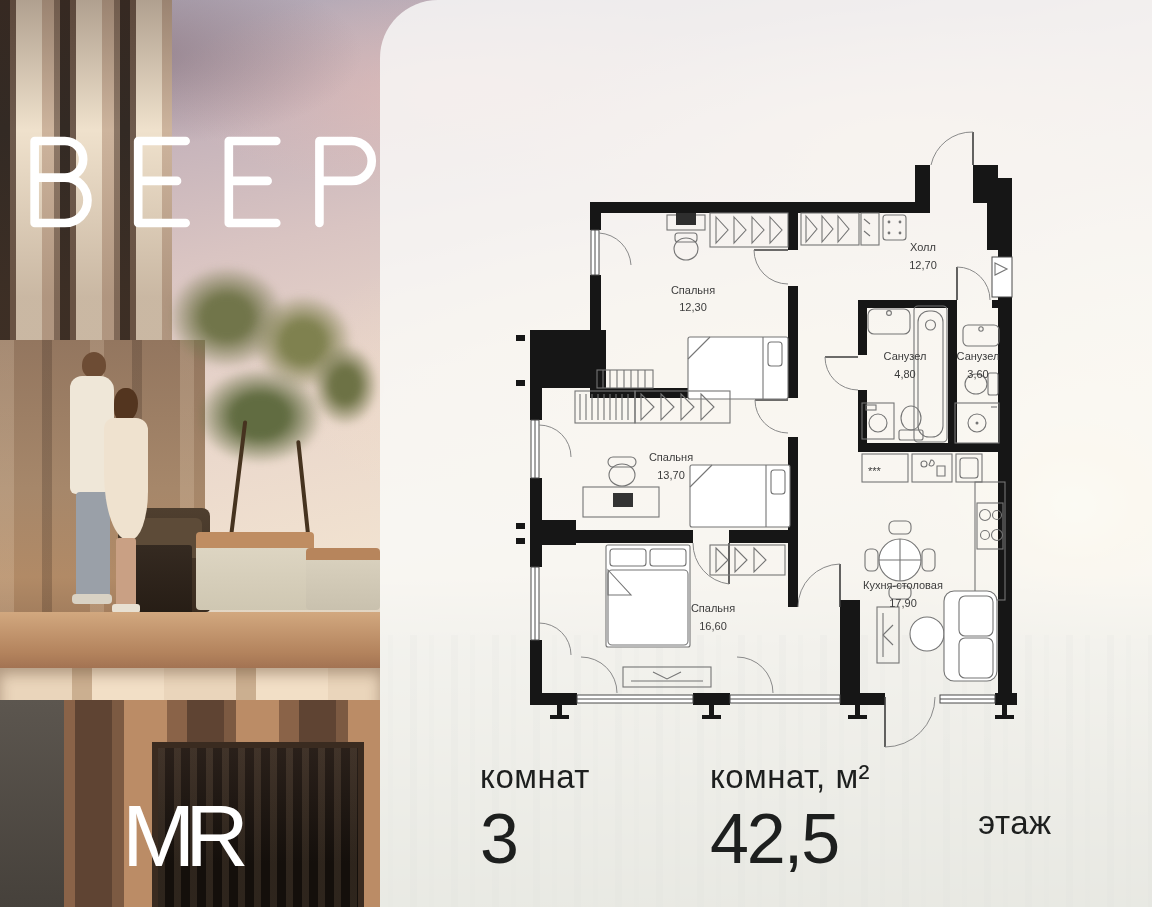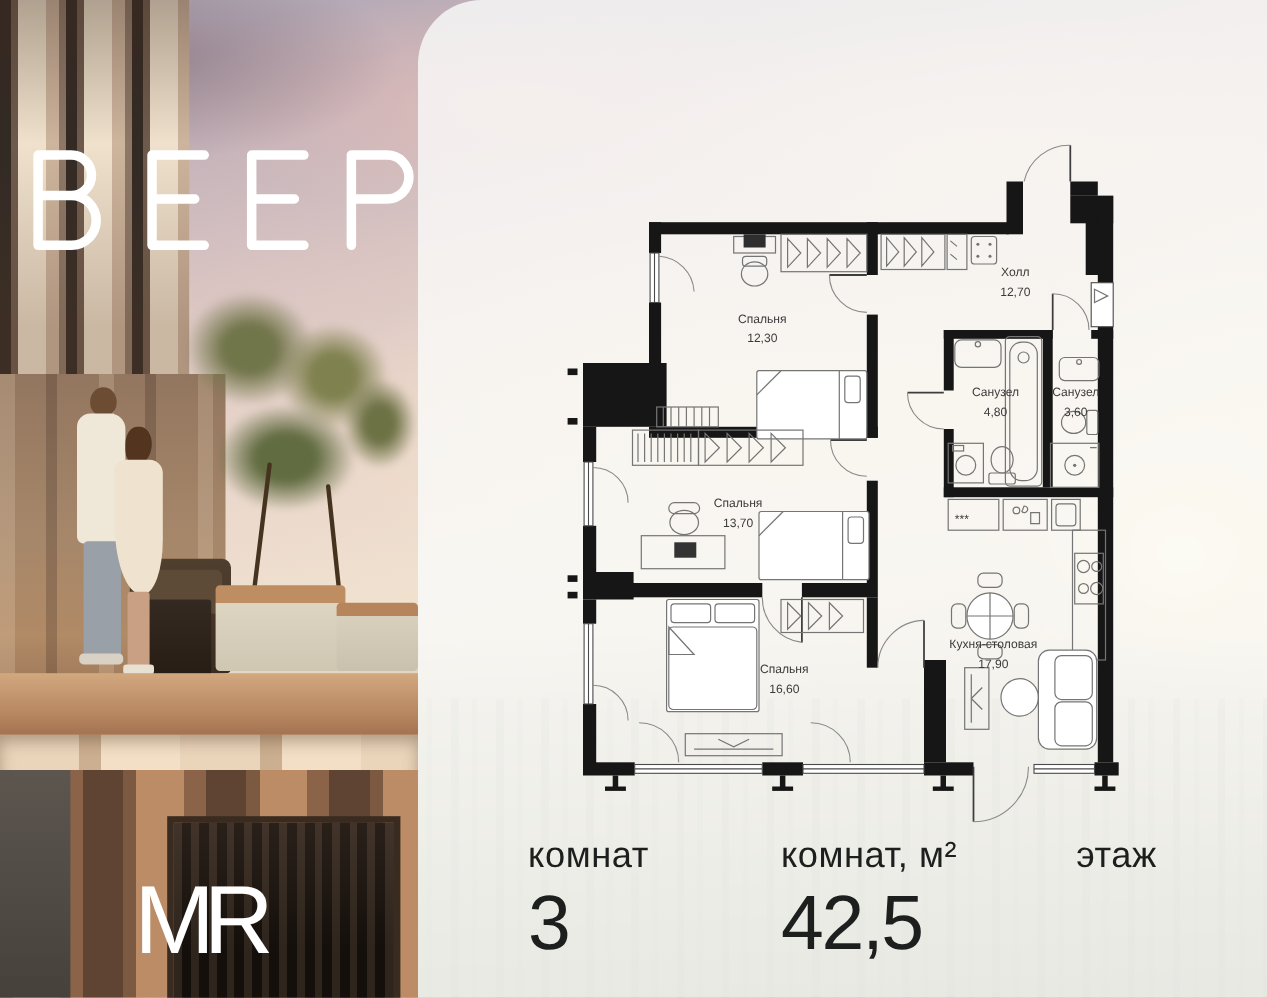--- a/index.html
+++ b/index.html
@@ -403,16 +403,16 @@
   </svg>
 
   <div class="stat" style="left:155px;top:758px;">
     <div class="lbl">комнат</div>
     <div class="val">3</div>
   </div>
   <div class="stat" style="left:410px;top:758px;">
     <div class="lbl">комнат, м²</div>
     <div class="val">42,5</div>
   </div>
-  <div class="stat" style="left:635px;top:758px;">
+  <div class="stat" style="left:635px;top:804px;">
     <div class="lbl">этаж</div>
   </div>
 </div>
 
 </body></html>

